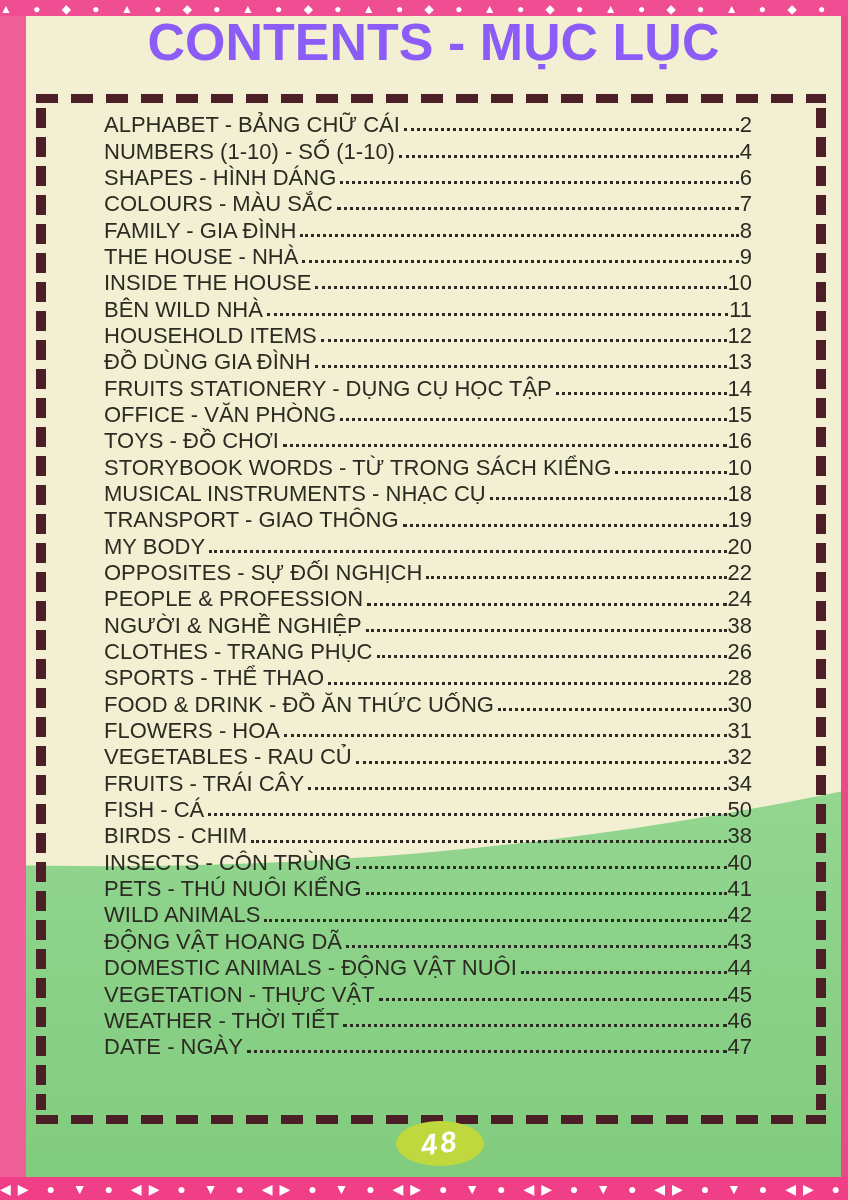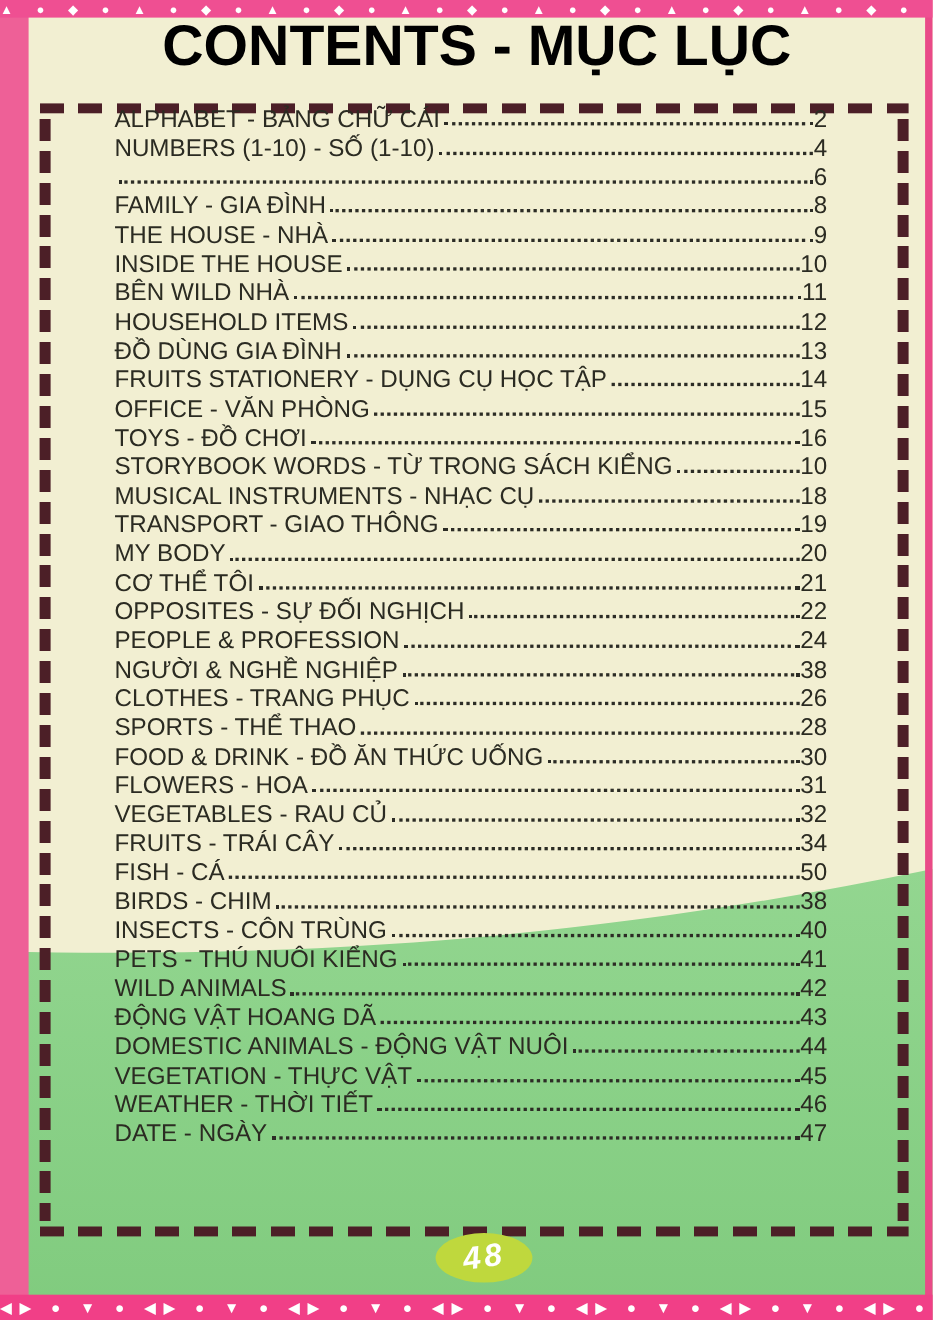--- a/index.html
+++ b/index.html
@@ -15,35 +15,35 @@
   .edge-top{position:absolute;left:0;top:0;right:0;height:16px;background:#ef4f92;
     display:flex;align-items:center;overflow:hidden;}
   .edge-bottom{position:absolute;left:0;bottom:0;right:0;height:23px;background:#f13f87;
     display:flex;align-items:center;overflow:hidden;}
   .ornament{color:#ffffff;white-space:nowrap;line-height:1;}
   .ornament.top{font-size:12px;letter-spacing:9px;margin-top:1px;}
   .ornament.bottom{font-size:14px;letter-spacing:7px;}
 
   
   .title{position:absolute;left:26px;right:7px;top:12px;text-align:center;
-    color:#000000;font-size:52px;font-weight:bold;letter-spacing:0px;}
+    color:#8b5cf6;font-size:52px;font-weight:bold;letter-spacing:0px;}
 
   
   .frame{position:absolute;left:36px;top:94px;width:790px;height:1030px;pointer-events:none;}
   .frame .h{position:absolute;left:0;right:0;height:9px;
     background:repeating-linear-gradient(90deg,#4c1f27 0 22px,transparent 22px 35px);}
   .frame .h.top{top:0;}
   .frame .h.bot{bottom:0;}
   .frame .v{position:absolute;top:14px;bottom:14px;width:10px;
     background:repeating-linear-gradient(180deg,#4c1f27 0 20px,transparent 20px 29px);}
   .frame .v.left{left:0;}
   .frame .v.right{right:0;}
 
   
-  .toc{position:absolute;left:104px;right:96px;top:95px;}
+  .toc{position:absolute;left:104px;right:96px;top:112px;}
   .row{display:flex;align-items:center;height:26.35px;}
   .lbl{white-space:nowrap;font-size:22px;color:#2b2b22;}
   .dots{flex:1;min-width:22px;border-bottom:3.4px dotted #2c2c25;
     align-self:flex-end;margin:0 1px 7px 4px;}
   .pg{font-size:22px;color:#2b2b22;white-space:nowrap;}
 
   
   .badge{position:absolute;left:396px;top:1121px;width:88px;height:45px;
     background:#bfd83d;border-radius:50%;display:flex;align-items:center;justify-content:center;}
   .badge span{color:#ffffff;font-size:29px;font-style:italic;font-weight:bold;
@@ -84,24 +84,30 @@
         <span class="lbl">ALPHABET - BẢNG CHỮ CÁI</span>
         <span class="dots"></span>
         <span class="pg">2</span>
       </div>
       <div class="row">
         <span class="lbl">NUMBERS (1-10) - SỐ (1-10)</span>
         <span class="dots"></span>
         <span class="pg">4</span>
       </div>
       <div class="row">
+        <span class="lbl">SHAPES - HÌNH DÁNG</span>
         <span class="dots"></span>
         <span class="pg">6</span>
       </div>
       <div class="row">
+        <span class="lbl">COLOURS - MÀU SẮC</span>
+        <span class="dots"></span>
+        <span class="pg">7</span>
+      </div>
+      <div class="row">
         <span class="lbl">FAMILY - GIA ĐÌNH</span>
         <span class="dots"></span>
         <span class="pg">8</span>
       </div>
       <div class="row">
         <span class="lbl">THE HOUSE - NHÀ</span>
         <span class="dots"></span>
         <span class="pg">9</span>
       </div>
       <div class="row">
@@ -151,25 +157,20 @@
       </div>
       <div class="row">
         <span class="lbl">TRANSPORT - GIAO THÔNG</span>
         <span class="dots"></span>
         <span class="pg">19</span>
       </div>
       <div class="row">
         <span class="lbl">MY BODY</span>
         <span class="dots"></span>
         <span class="pg">20</span>
-      </div>
-      <div class="row">
-        <span class="lbl">CƠ THỂ TÔI</span>
-        <span class="dots"></span>
-        <span class="pg">21</span>
       </div>
       <div class="row">
         <span class="lbl">OPPOSITES - SỰ ĐỐI NGHỊCH</span>
         <span class="dots"></span>
         <span class="pg">22</span>
       </div>
       <div class="row">
         <span class="lbl">PEOPLE &amp; PROFESSION</span>
         <span class="dots"></span>
         <span class="pg">24</span>

